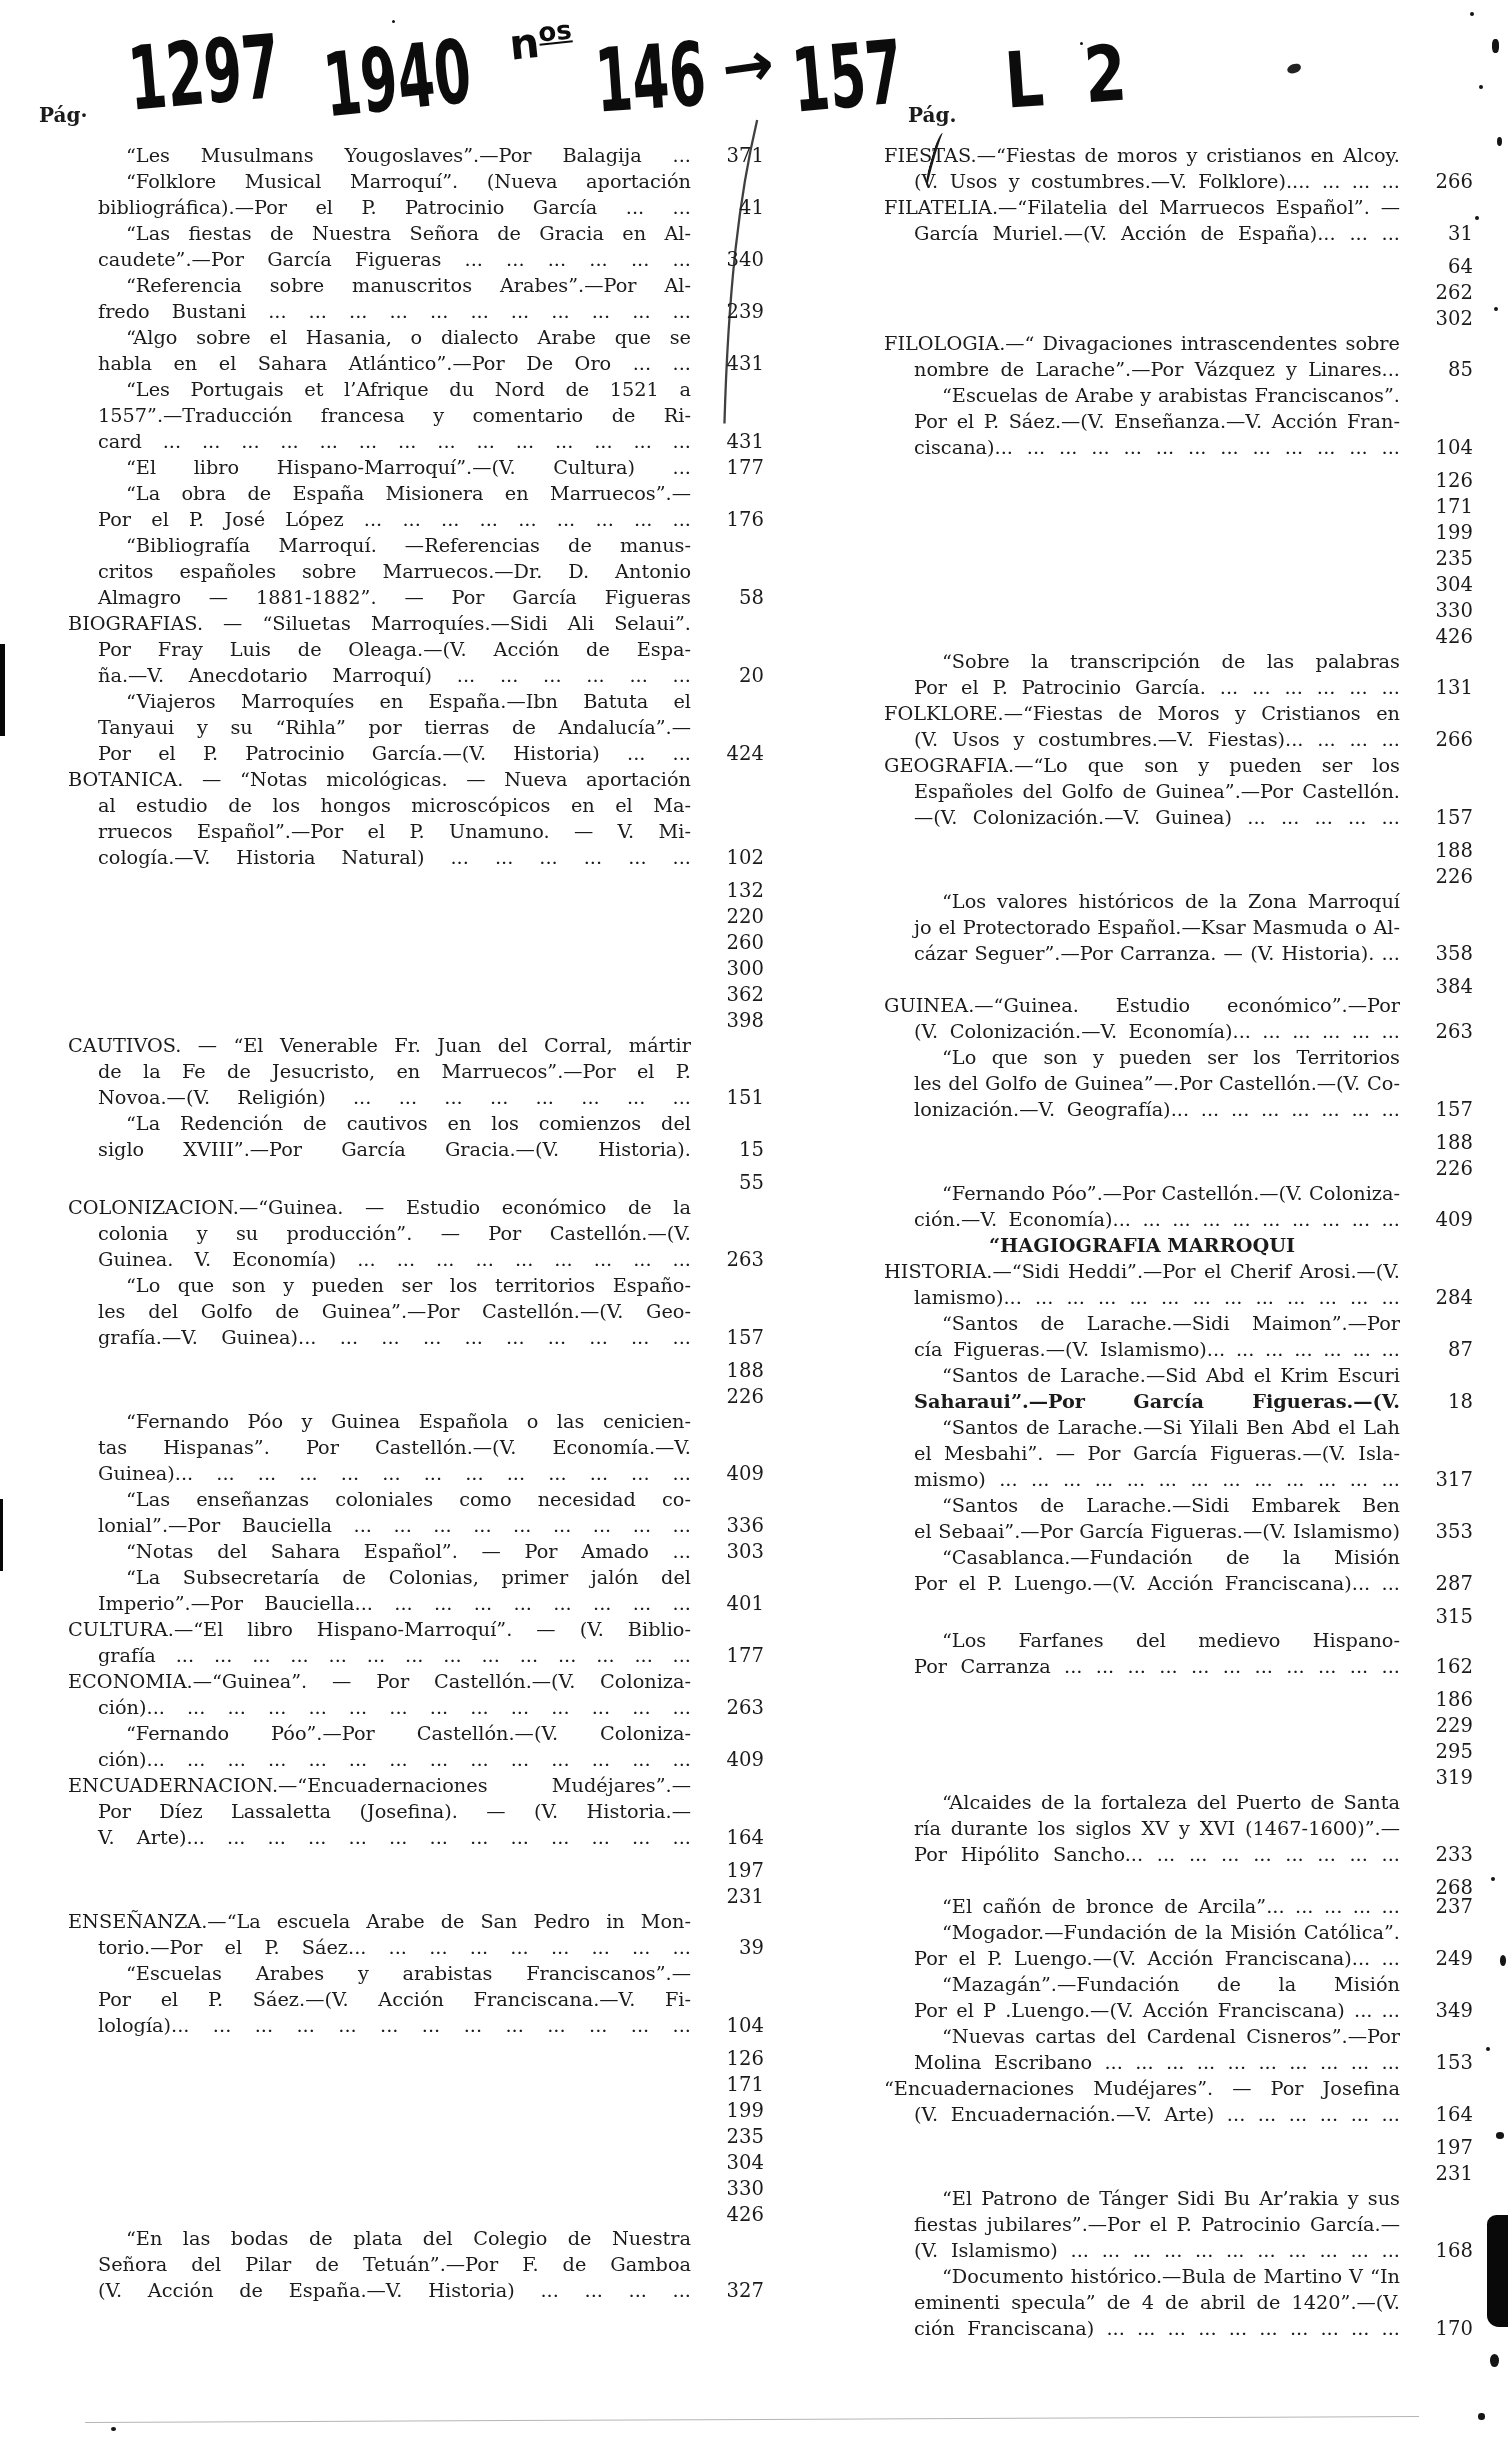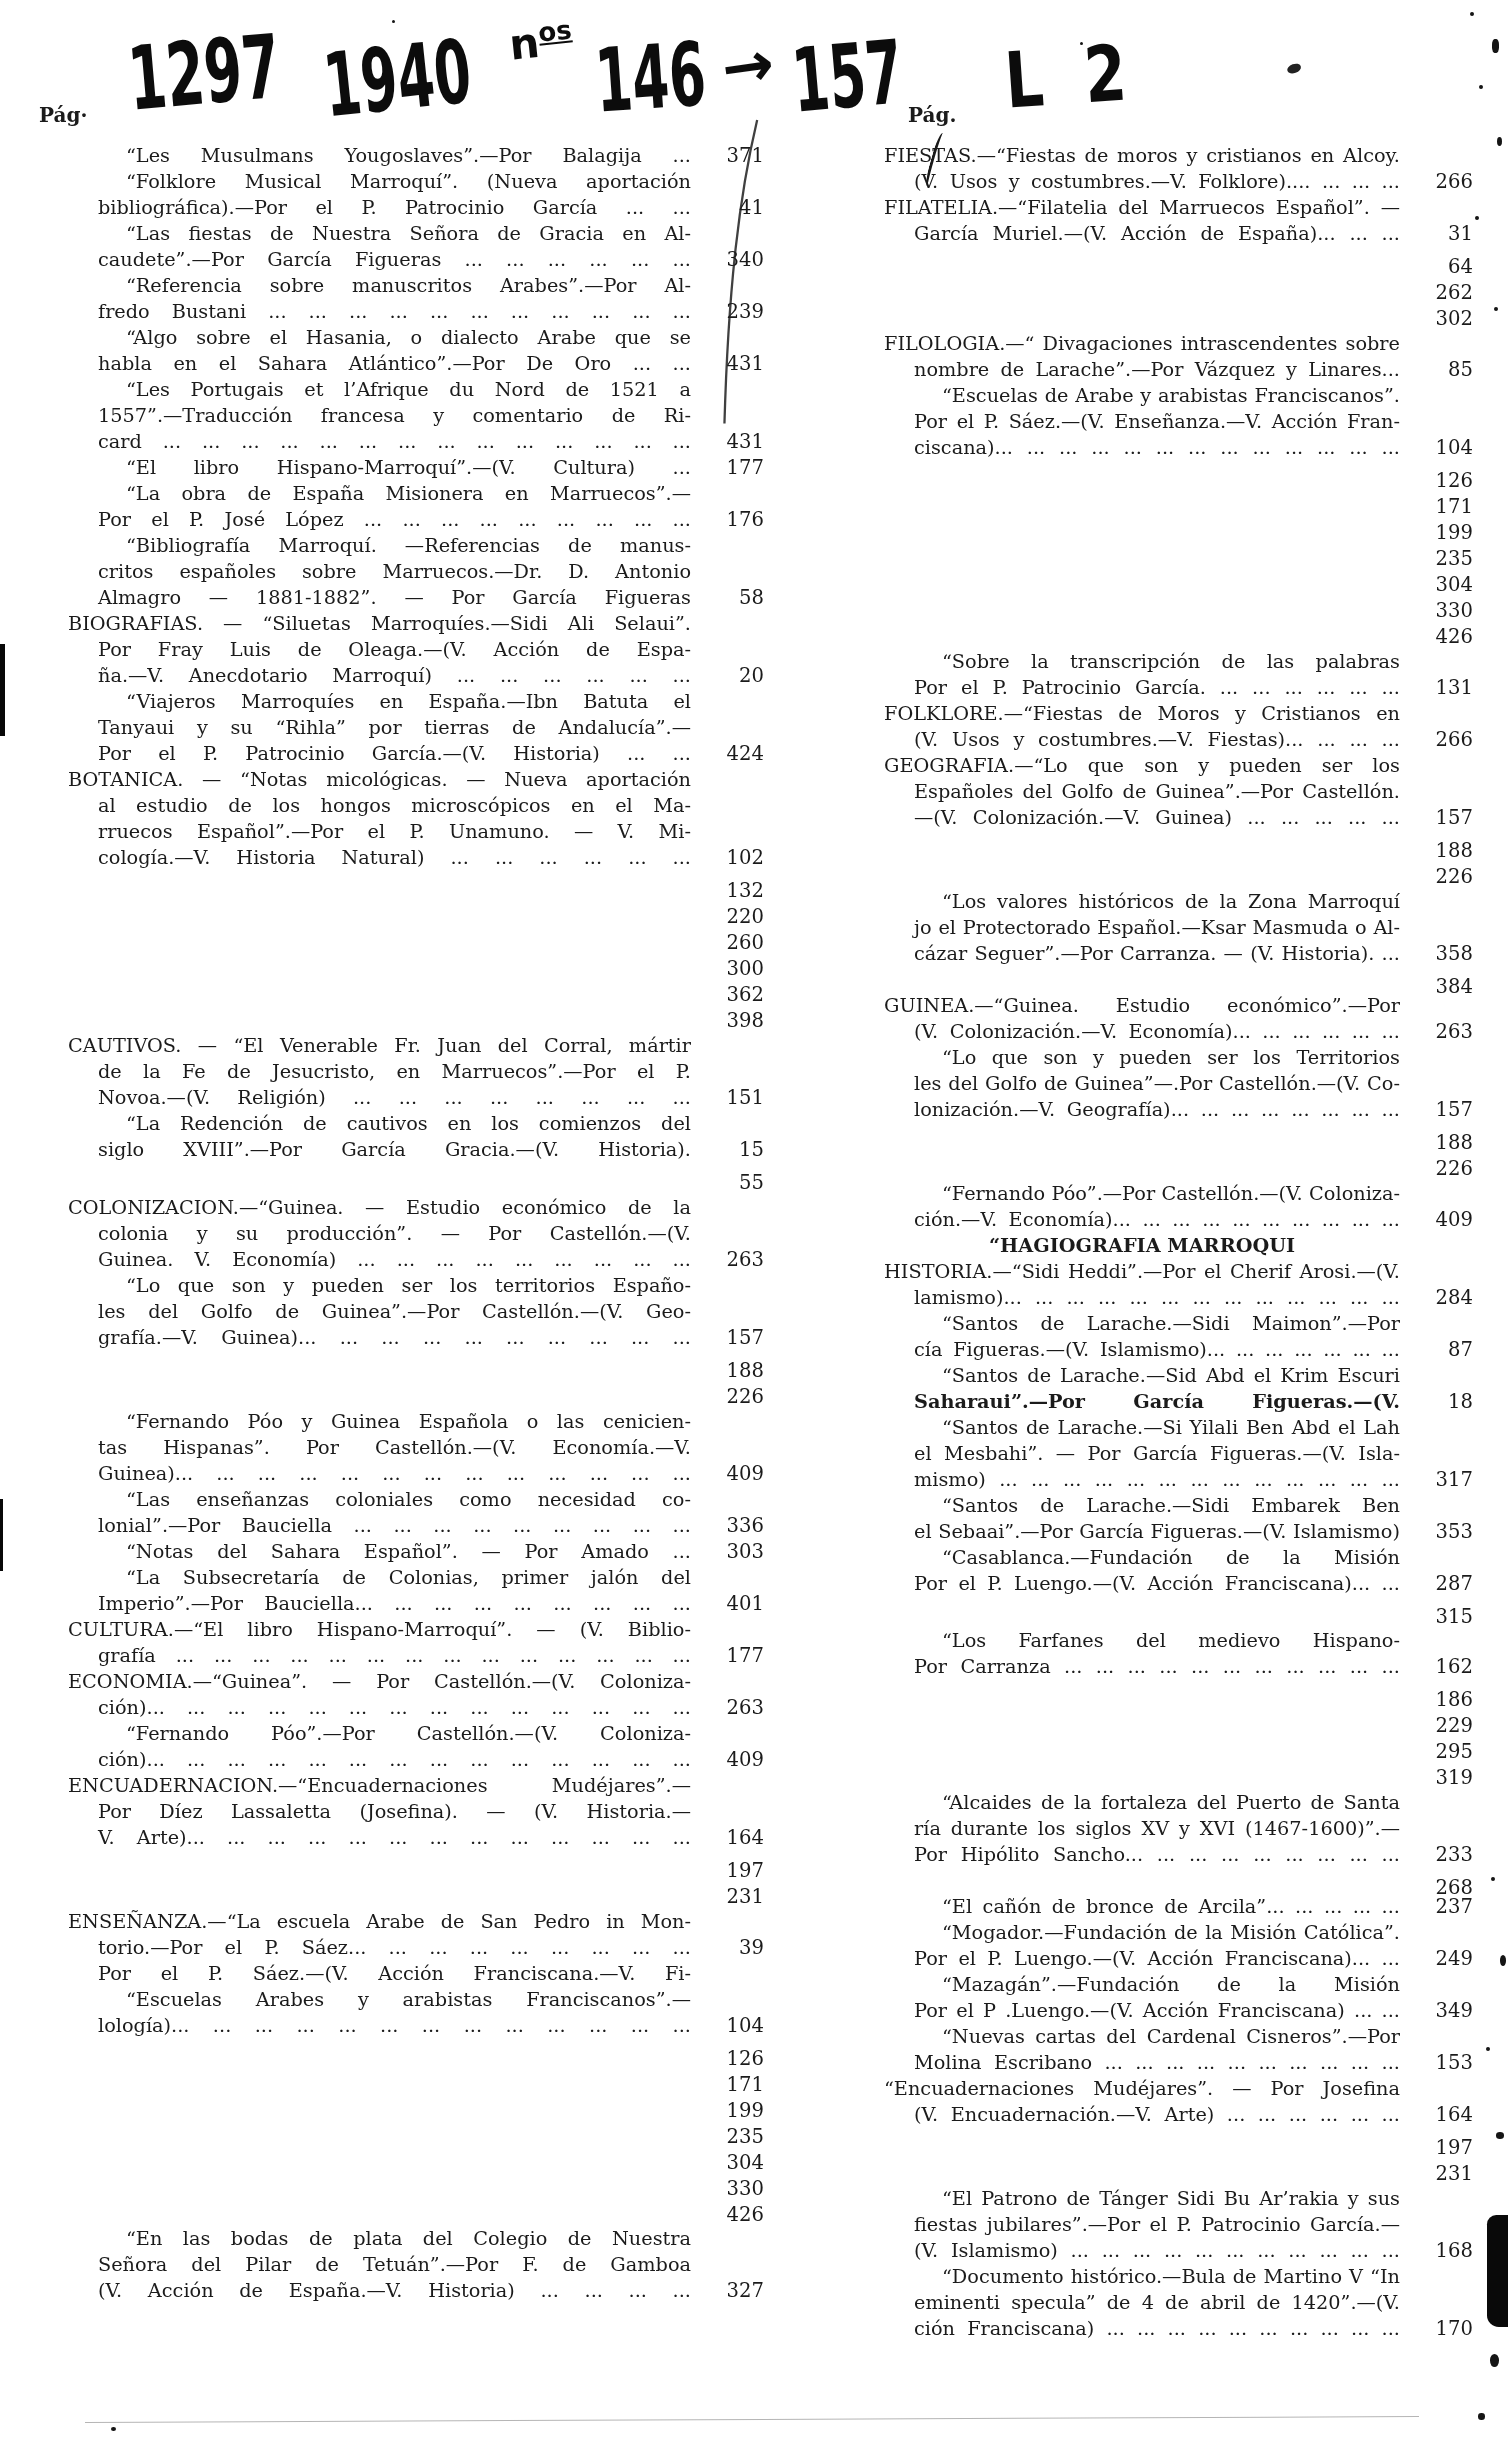--- a/index.html
+++ b/index.html
@@ -358,25 +358,25 @@
       </div>
       <div class="row gap">
         <div class="txt i0">ENSEÑANZA.—“La escuela Arabe de San Pedro in Mon-</div>
         <div class="num"></div>
       </div>
       <div class="row">
         <div class="txt i1">torio.—Por el P. Sáez... ... ... ... ... ... ... ... ...</div>
         <div class="num">39</div>
       </div>
       <div class="row">
+        <div class="txt i2">“Escuelas Arabes y arabistas Franciscanos”.—</div>
+        <div class="num"></div>
+      </div>
+      <div class="row">
         <div class="txt i1">Por el P. Sáez.—(V. Acción Franciscana.—V. Fi-</div>
-        <div class="num"></div>
-      </div>
-      <div class="row">
-        <div class="txt i2">“Escuelas Arabes y arabistas Franciscanos”.—</div>
         <div class="num"></div>
       </div>
       <div class="row">
         <div class="txt i1">lología)... ... ... ... ... ... ... ... ... ... ... ... ...</div>
         <div class="num">104</div>
       </div>
       <div class="row">
         <div class="txt i0"></div>
         <div class="num">126</div>
       </div>

